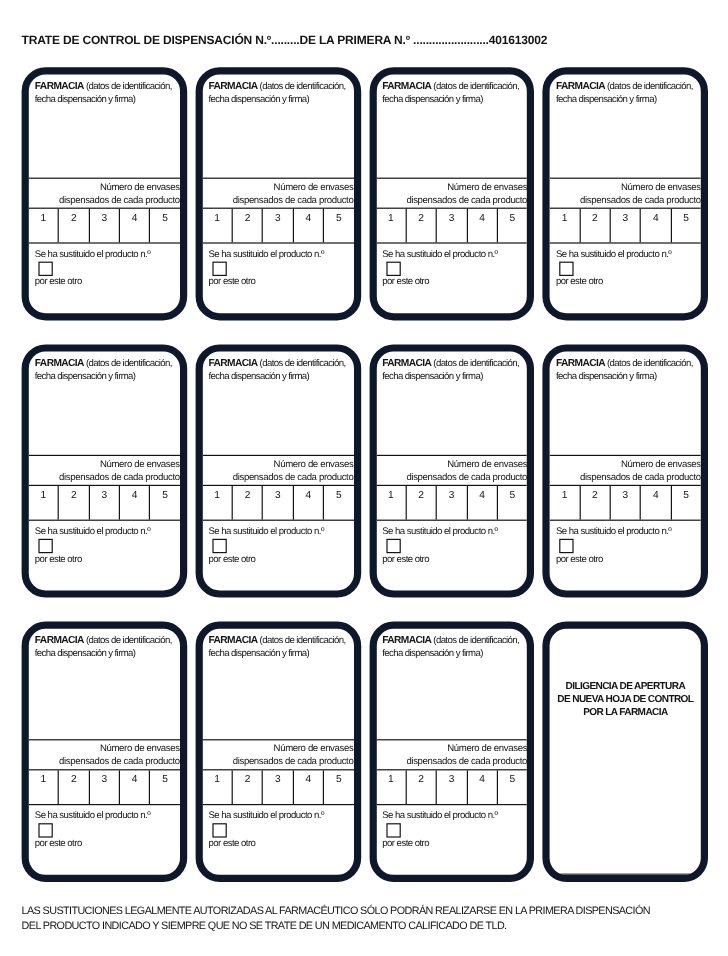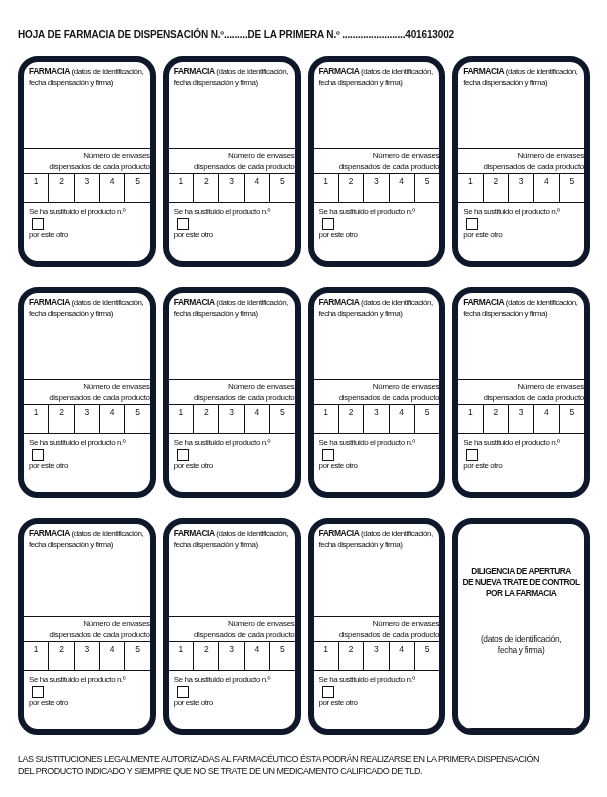--- a/index.html
+++ b/index.html
@@ -94,21 +94,21 @@
   }
   .footer-note {
     margin-top: 19px;
     font-size: 9px; line-height: 11.5px; letter-spacing: -0.5px;
     white-space: pre;
   }
 </style>
 </head>
 <body>
 
-<div class="page-title"><span>HOJA DE FARMACIA DE DISPENSACIÓN N.º</span><span>.........</span><span>DE LA PRIMERA N.º </span><span>........................</span><span>401613002</span></div>
+<div class="page-title"><span>TRATE DE CONTROL DE DISPENSACIÓN N.º</span><span>.........</span><span>DE LA PRIMERA N.º </span><span>........................</span><span>401613002</span></div>
 
 <div class="grid">
 
   <div class="cell">
     <div class="sec-farmacia"><span class="b">FARMACIA</span><span> (datos de identificación,
 fecha dispensación y firma)</span></div>
     <div class="sec-envases">Número de envases
 dispensados de cada producto</div>
     <div class="sec-digits">
       <div class="digit-col"><span>1</span></div>
@@ -299,22 +299,20 @@
     </div>
     <div class="sec-subst">
       <div class="subst-line1"><span>Se ha sustituido el producto n.º</span><span class="checkbox"></span></div>
       <div>por este otro</div>
     </div>
   </div>
 
   <div class="cell">
     <div class="dil-top">
       <div class="dil-title">DILIGENCIA DE APERTURA
-DE NUEVA TRATE DE CONTROL
+DE NUEVA HOJA DE CONTROL
 POR LA FARMACIA</div>
-      <div class="dil-subtitle">(datos de identificación,
-fecha y firma)</div>
     </div>
   </div>
 </div>
 
-<div class="footer-note">LAS SUSTITUCIONES LEGALMENTE AUTORIZADAS AL FARMACÉUTICO ÉSTA PODRÁN REALIZARSE EN LA PRIMERA DISPENSACIÓN
+<div class="footer-note">LAS SUSTITUCIONES LEGALMENTE AUTORIZADAS AL FARMACÉUTICO SÓLO PODRÁN REALIZARSE EN LA PRIMERA DISPENSACIÓN
 DEL PRODUCTO INDICADO Y SIEMPRE QUE NO SE TRATE DE UN MEDICAMENTO CALIFICADO DE TLD.</div>
 
 </body></html>

